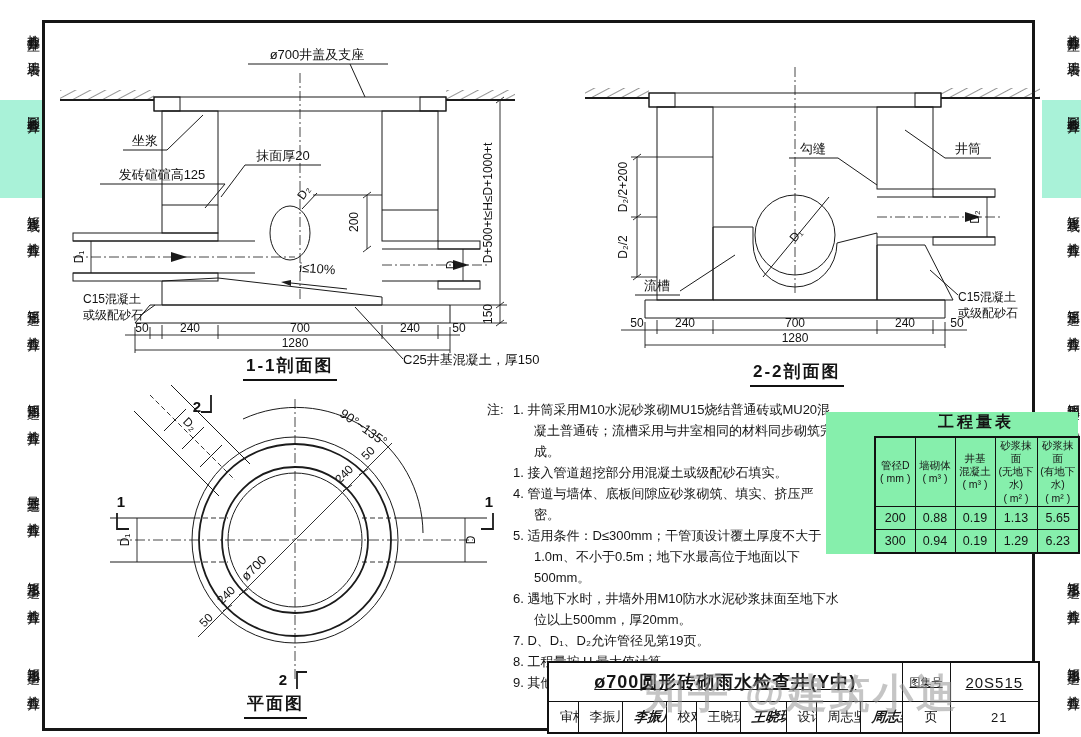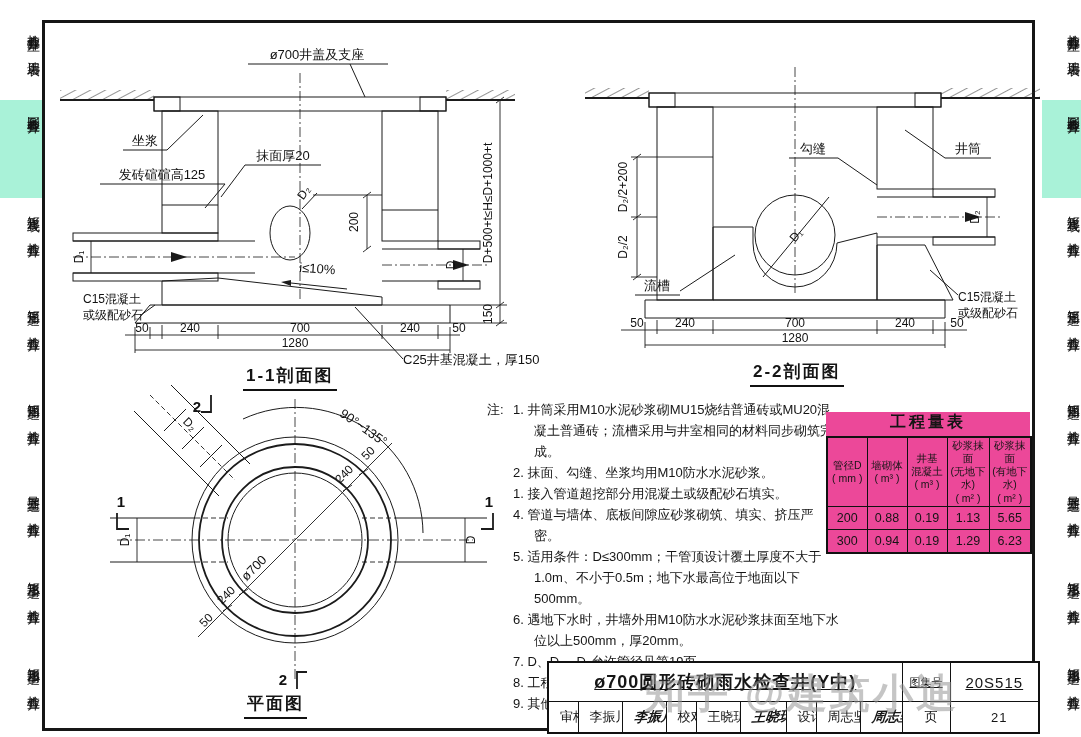--- a/index.html
+++ b/index.html
@@ -22,21 +22,21 @@
   .cyan-block{position:absolute;width:100%;}
   
   .fig-title{position:absolute;font-size:17px;font-weight:700;letter-spacing:2px;
     border-bottom:2px solid #111;padding:0 3px 2px;white-space:nowrap;}
   
   .notes{position:absolute;left:487px;top:399px;width:352px;font-size:13px;line-height:21px;}
   .notes .prefix{position:absolute;left:0;top:0;}
   .notes .items{margin-left:26px;}
   .note{padding-left:21px;text-indent:-21px;}
   
-  .qt{position:absolute;left:826px;top:412px;width:204px;background:#ec4899;}
+  .qt{position:absolute;left:826px;top:412px;width:204px;background:#86efac;padding-left:48px;}
   .qt-title{text-align:center;font-size:16px;font-weight:700;letter-spacing:3px;margin-bottom:3px;}
   table{border-collapse:collapse;table-layout:fixed;}
   .qt table{width:204px;border:2px solid #111;}
   .qt td,.qt th{border:1px solid #111;text-align:center;vertical-align:middle;padding:1px 0;}
   .qt th{font-size:10.5px;font-weight:400;white-space:pre-line;line-height:1.25;height:58px;}
   .qt td{font-size:12.5px;height:20px;}
   
   .tb{position:absolute;left:547px;top:661px;width:491px;}
   .tb table{width:491px;border:2.5px solid #111;background:#fff;}
   .tb td{border:1.5px solid #111;text-align:center;vertical-align:middle;overflow:hidden;white-space:nowrap;}
@@ -262,21 +262,21 @@
     <line class="dimln" x1="395" y1="260" x2="452" y2="260"></line>
     <line class="dimln" x1="395" y1="278" x2="452" y2="278"></line>
     <line class="dimln" x1="445" y1="55" x2="445" y2="278"></line>
     <line class="dimln" x1="441" y1="58" x2="449" y2="52"></line>
     <line class="dimln" x1="441" y1="263" x2="449" y2="257"></line>
     <line class="dimln" x1="441" y1="281" x2="449" y2="275"></line>
     <text class="t12 mid" transform="rotate(-90 437 158)" x="437" y="158">D+500+t≤H≤D+1000+t</text>
     <text class="t12 mid" transform="rotate(-90 437 269)" x="437" y="269">150</text>
   </g>
 </svg>
-<div class="fig-title" style="left:243px;top:364px;">1-1剖面图</div>
+<div class="fig-title" style="left:243px;top:354px;">1-1剖面图</div>
 
 <svg style="left:585px;top:45px;" width="455" height="320" viewBox="0 0 455 320">
   <defs>
     <pattern id="s2h" width="6" height="6" patternUnits="userSpaceOnUse" patternTransform="rotate(45)">
       <line x1="0" y1="0" x2="0" y2="6" stroke="#2a2a2a" stroke-width="1.1"></line>
     </pattern>
     <pattern id="s2g" width="7" height="12" patternUnits="userSpaceOnUse" patternTransform="rotate(62)">
       <line x1="0" y1="0" x2="0" y2="12" stroke="#2a2a2a" stroke-width="1"></line>
     </pattern>
     <pattern id="s2s" width="11" height="11" patternUnits="userSpaceOnUse">
@@ -457,21 +457,20 @@
     <text class="t13 mid" style="font-weight:700;font-size:15px;" x="394" y="122">1</text>
     <polyline class="lnb" points="398,128 398,144 386,144" fill="none"></polyline>
   </g>
 </svg>
 <div class="fig-title" style="left:244px;top:692px;text-align:center;">平面图</div>
 
 <div class="notes">
   <span class="prefix">注:</span>
   <div class="items">
     <div class="note">1. 井筒采用M10水泥砂浆砌MU15烧结普通砖或MU20混凝土普通砖；流槽采用与井室相同的材料同步砌筑完成。</div>
-    <div class="note">2. 抹面、勾缝、坐浆均用M10防水水泥砂浆。</div>
     <div class="note">1. 接入管道超挖部分用混凝土或级配砂石填实。</div>
     <div class="note">4. 管道与墙体、底板间隙应砂浆砌筑、填实、挤压严密。</div>
     <div class="note">5. 适用条件：D≤300mm；干管顶设计覆土厚度不大于1.0m、不小于0.5m；地下水最高位于地面以下500mm。</div>
     <div class="note">6. 遇地下水时，井墙外用M10防水水泥砂浆抹面至地下水位以上500mm，厚20mm。</div>
     <div class="note">7. D、D₁、D₂允许管径见第19页。</div>
     <div class="note">8. 工程量按 H 最大值计算。</div>
     <div class="note">9. 其他详见总说明。</div>
   </div>
 </div>
 

